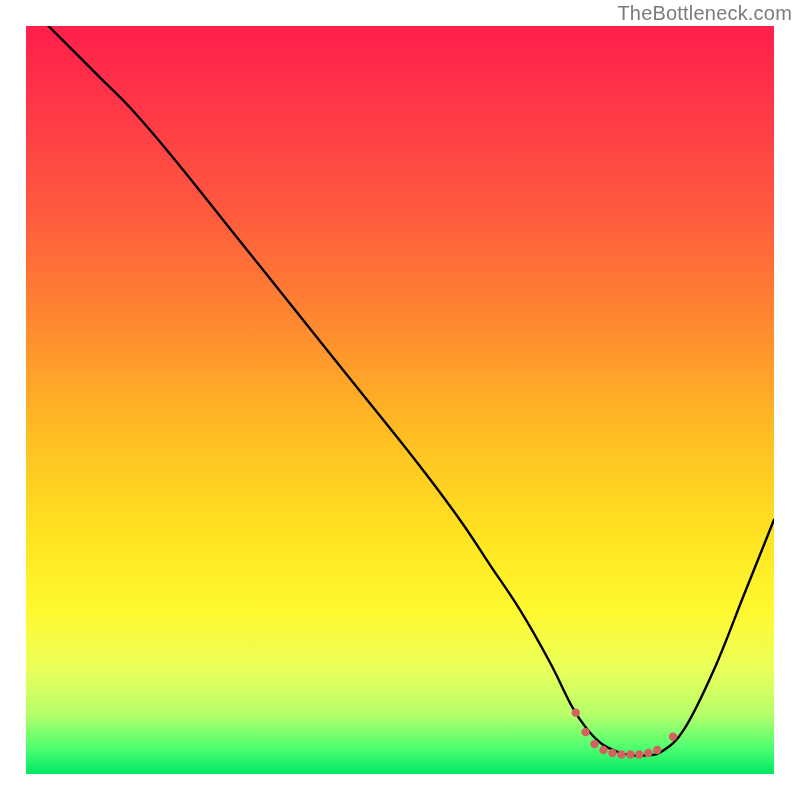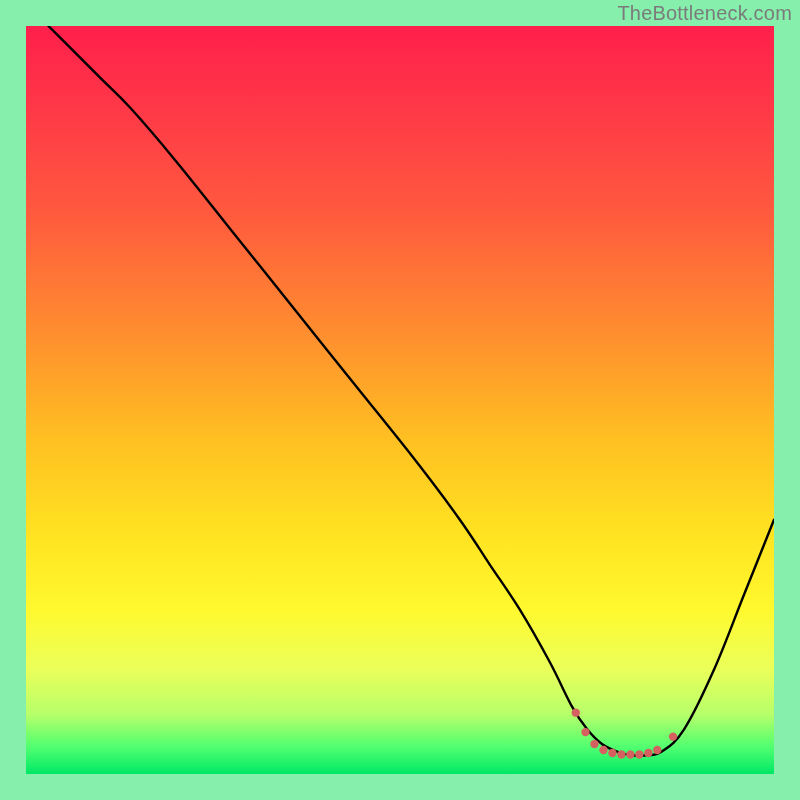--- a/index.html
+++ b/index.html
@@ -8,21 +8,21 @@
     width: 800px;
     height: 800px;
     background: #000;
     overflow: hidden;
     font-family: Arial, Helvetica, sans-serif;
   }
   .outer {
     position: relative;
     width: 800px;
     height: 800px;
-    background: #86efac;
+    background: #ffffff;
   }
   .watermark {
     position: absolute;
     top: 2px;
     right: 8px;
     color: #7b7b7b;
     font-size: 20px;
     font-weight: 400;
     letter-spacing: 0.2px;
     z-index: 10;

